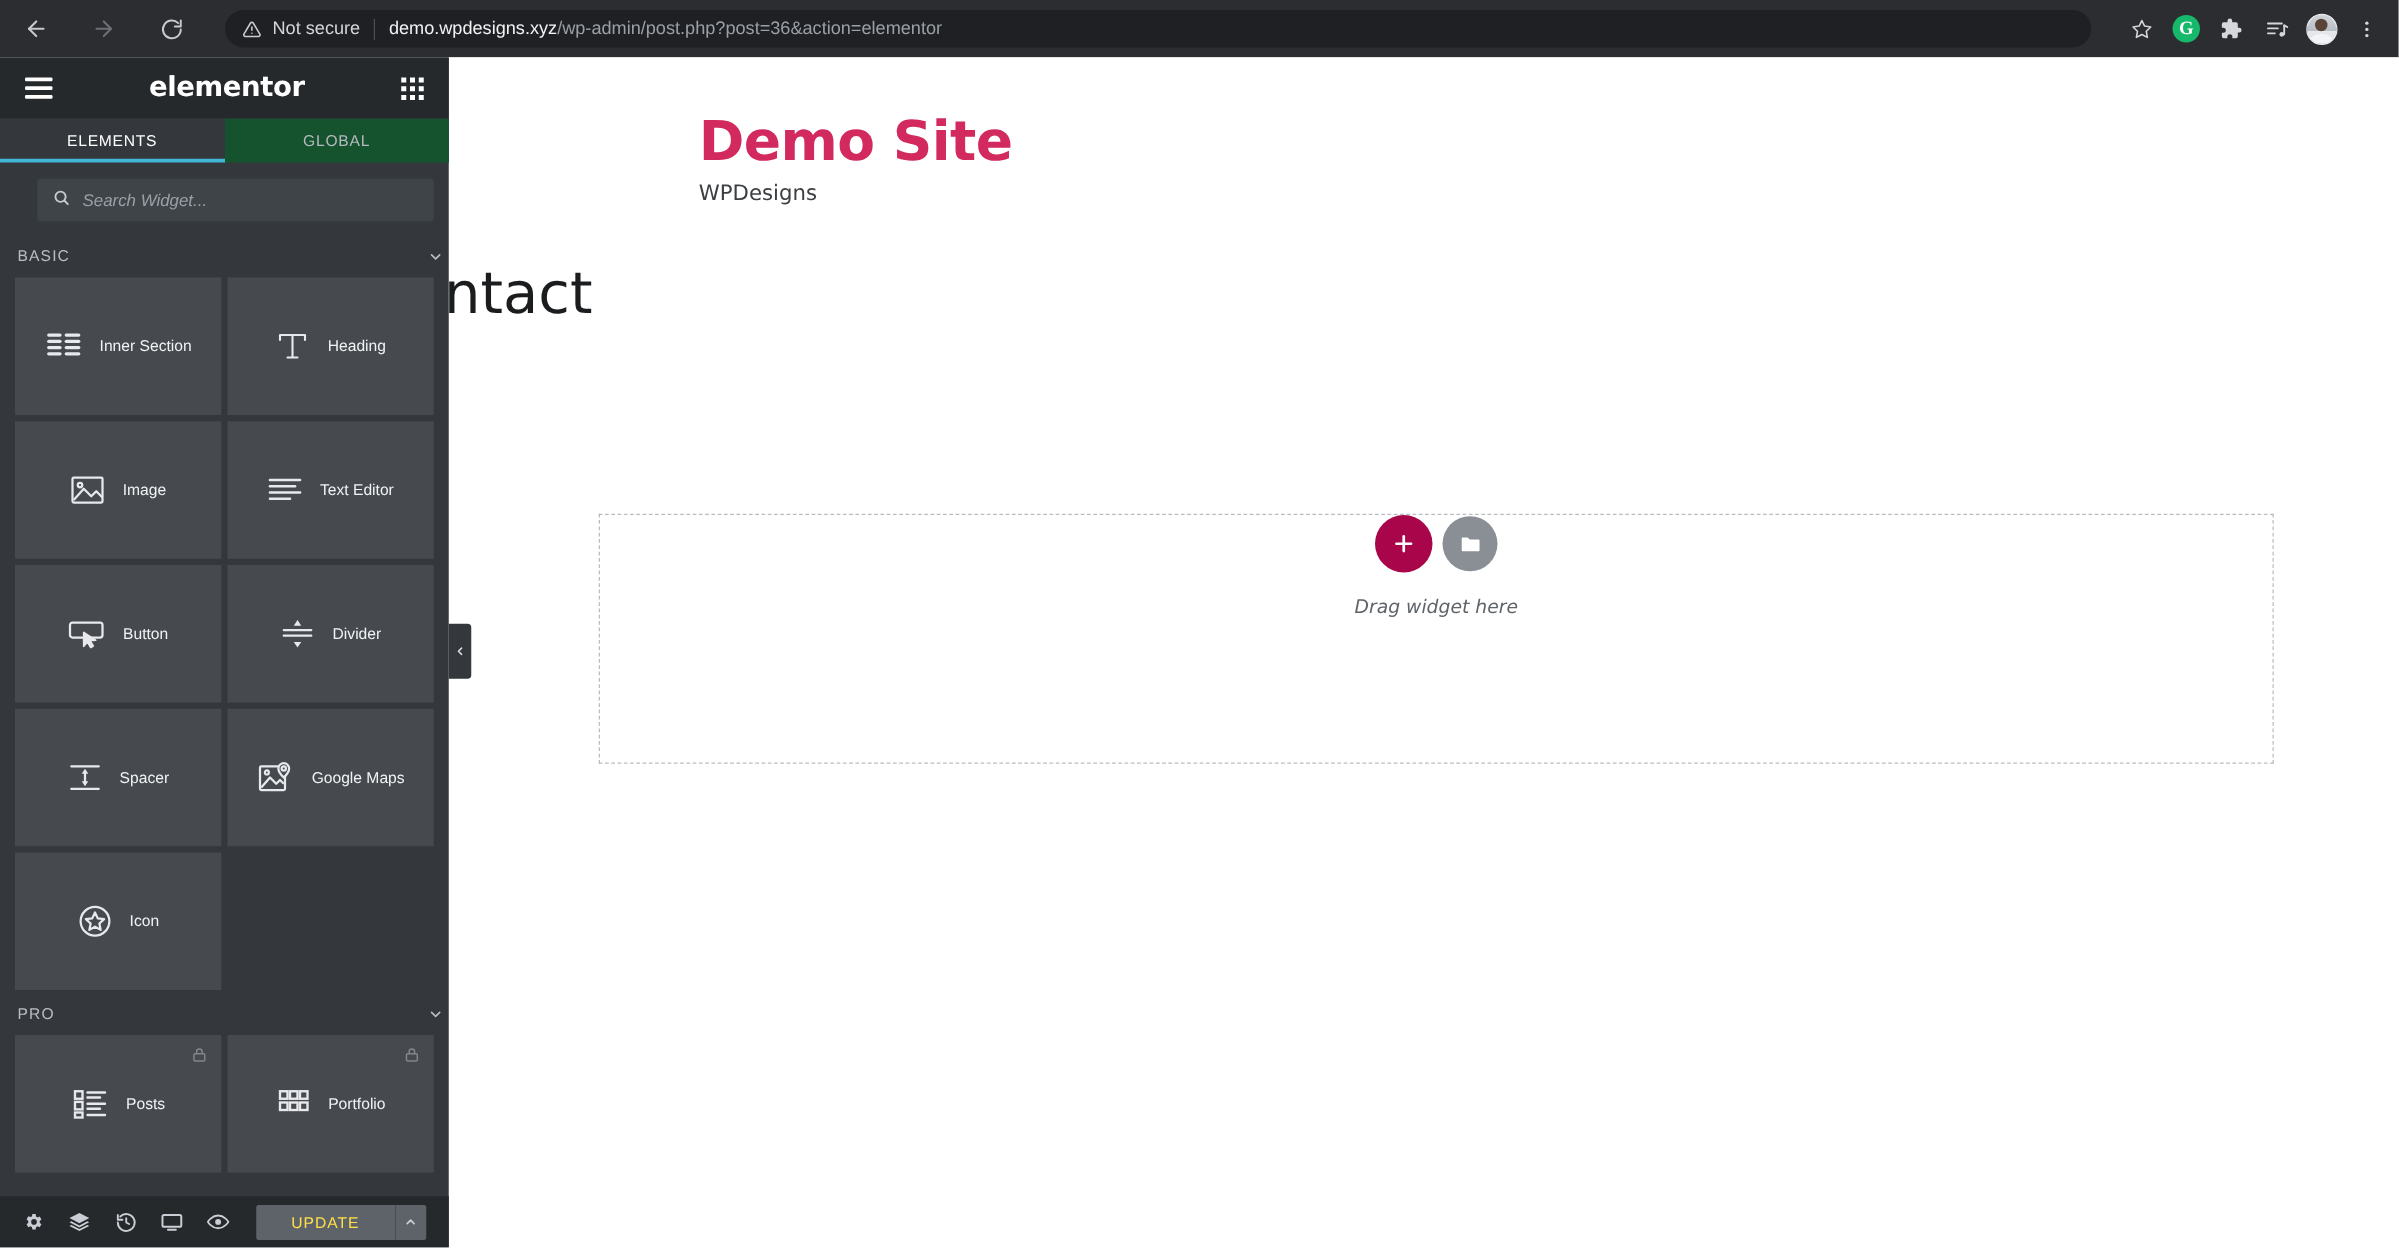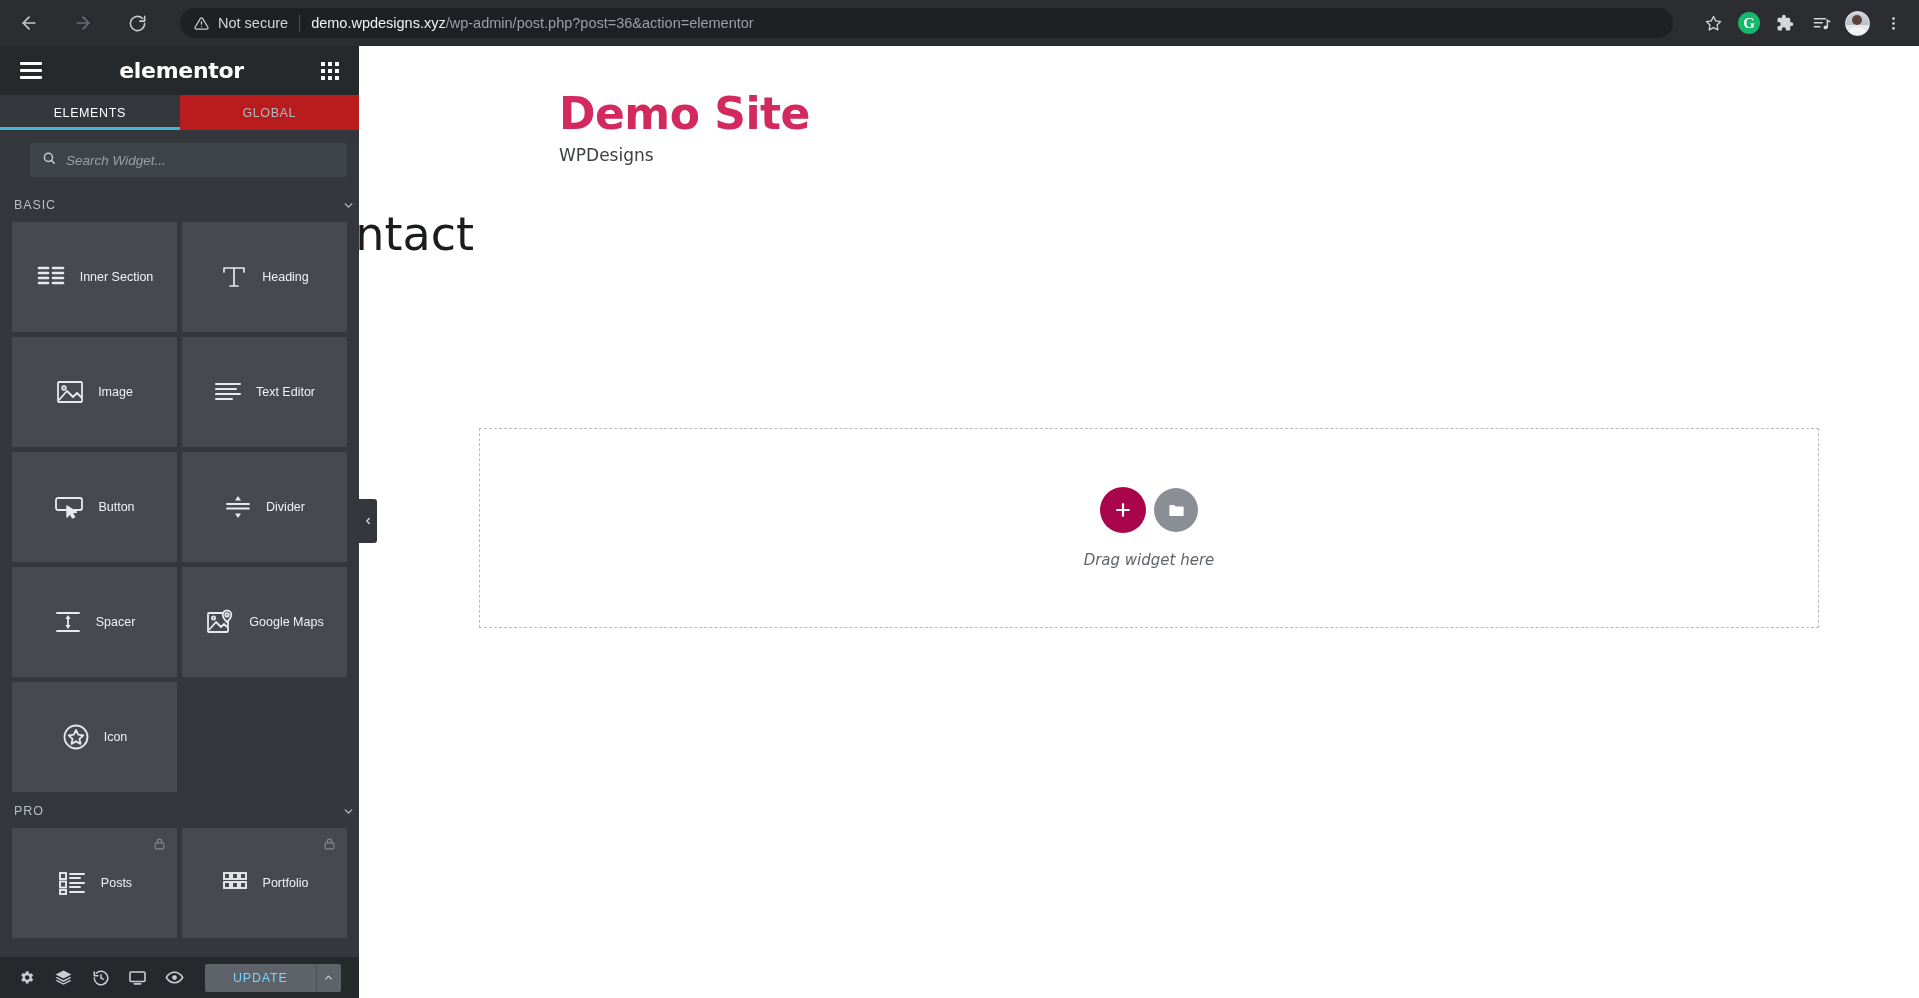--- a/index.html
+++ b/index.html
@@ -106,21 +106,21 @@
 
   .panel-tabs {
     height: 35px; background: #3a3f44;
     display: flex; flex: 0 0 auto;
   }
   .panel-tab {
     flex: 1 1 50%;
     display: flex; align-items: center; justify-content: center;
     color: #b4b9bf; font-size: 12.5px; letter-spacing: 0.6px;
     position: relative;
-    background: #b91c1c;
+    background: #14532d;
   }
   .panel-tab.active { background: #34383c; color: #ffffff; }
   .panel-tab.active::after {
     content: ""; position: absolute; left: 0; right: 0; bottom: 0;
     height: 3px; background: #42b6d5;
   }
 
   .search-row { padding: 13px 12px 9px 30px; flex: 0 0 auto; }
   .search-box {
     height: 34px; background: #3f4449; border-radius: 2px;
@@ -171,21 +171,21 @@
     padding: 0 10px; gap: 4px;
     flex: 0 0 auto;
   }
   .foot-icon {
     width: 33px; height: 30px;
     display: flex; align-items: center; justify-content: center;
     color: #c9ced4;
   }
   .update-wrap { margin-left: 10px; display: flex; align-items: stretch; height: 28px; }
   .update-btn {
-    background: #5d6369; color: #7dd3fc;
+    background: #5d6369; color: #fde047;
     border: none; padding: 0 28px;
     font-size: 12.5px; letter-spacing: 0.8px;
     border-radius: 2px 0 0 2px;
     font-family: "Liberation Sans", sans-serif;
   }
   .update-caret {
     background: #5d6369; color: #c9ced4;
     width: 25px; border-left: 1px solid #4b5055;
     border-radius: 0 2px 2px 0;
     display: flex; align-items: center; justify-content: center;
@@ -219,25 +219,25 @@
     color: #3d4043; font-size: 17px; margin-top: 6px;
     font-family: "DejaVu Sans", sans-serif;
   }
   .page-title {
     color: #1a1c1e; font-size: 46px;
     margin: 42px 0 0 -64px;
     font-family: "DejaVu Sans", sans-serif;
   }
 
   .dropzone {
-    position: absolute; left: 120px; top: 382px;
+    position: absolute; left: 120px; top: 365px;
     width: 1340px; height: 200px;
     border: 1px dashed #b9bdc2;
     display: flex; flex-direction: column;
-    align-items: center; justify-content: center;
+    align-items: center; 
     gap: 18px;
   }
   .dz-buttons { display: flex; align-items: center; gap: 8px; }
   .dz-add {
     width: 46px; height: 46px; border-radius: 50%;
     background: #a9054a;
     display: flex; align-items: center; justify-content: center;
     color: #ffffff;
   }
   .dz-tpl {

